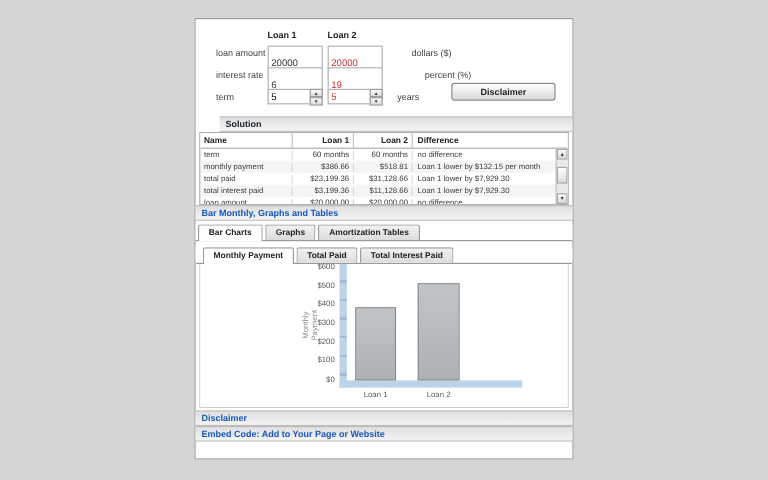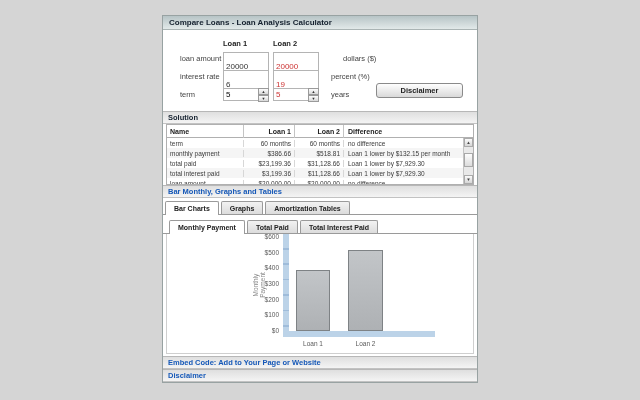--- a/index.html
+++ b/index.html
@@ -10,21 +10,21 @@
             background:#fff; border:1px solid #98a2a2; }
 
   
   .bar-hdr { height:14px; background:linear-gradient(#b7c4c6,#e2e9e9);
              border-bottom:1px solid #aab4b4; display:flex; align-items:center;
              padding-left:6px; font-size:8px; font-weight:bold; color:#14202e; }
   .bar-sec { height:13px; background:linear-gradient(#dfdfdf,#f4f4f4);
              border-top:1px solid #b7b7b7; border-bottom:1px solid #c2c2c2;
              display:flex; align-items:center; padding-left:5px;
              font-size:7.5px; font-weight:bold; }
-  .bar-sec.dark { color:#14202e; }
+  .bar-sec.dark { color:#14202e;margin-left:20px; }
   .bar-sec a, .link-blue { color:#1558b8; text-decoration:none; cursor:pointer; }
 
   
   .form { position:relative; height:81px; font-size:7.5px; color:#333; }
   .colhdr { position:absolute; top:9px; font-weight:bold; color:#222; }
   .lbl { position:absolute; left:17px; color:#444; }
   .unit { position:absolute; left:168px; color:#444; }
   .inp { position:absolute; height:28px; width:46px; border:1px solid #b4b4b4;
          font-size:8px; padding:0 2px; font-family:"Liberation Sans",sans-serif; color:#333; }
   .inp.red, .spin input.red { color:#cc3333; }
@@ -86,37 +86,34 @@
           border:1px solid #7e8285; }
   .xlab { position:absolute; top:106px; font-size:6.5px; color:#5a5a5a; text-align:center; }
 
   .foot-gap { height:2px; }
 </style>
 </head>
 <body>
 
 <div class="widget">
 
-  <div class="bar-hdr">
-    <span>Compare Loans - Loan Analysis Calculator</span>
-  </div>
 
   <div class="form">
     <span class="colhdr" style="left:60px;">Loan 1</span>
     <span class="colhdr" style="left:110px;">Loan 2</span>
 
     <span class="lbl" style="top:24px;">loan amount</span>
     <input class="inp" style="left: 60px; top: 22px;" value="20000">
     <input class="inp red" style="left: 110px; top: 22px;" value="20000">
     <span class="unit" style="top:24px;padding-left:12px;">dollars ($)</span>
 
     <span class="lbl" style="top:42px;">interest rate</span>
     <input class="inp" style="left: 60px; top: 40px;" value="6">
     <input class="inp red" style="left: 110px; top: 40px;" value="19">
-    <span class="unit" style="top:42px;">percent (%)</span>
+    <span class="unit" style="top:42px;margin-left:23px;">percent (%)</span>
 
     <span class="lbl" style="top:60px;">term</span>
     <div class="spin" style="left:60px; top:58px;">
       <input value="5" style="">
       <div class="btns">
         <div>▲</div>
         <div>▼</div>
       </div>
     </div>
     <div class="spin" style="left:110px; top:58px;">
@@ -212,19 +209,19 @@
       <div class="cbar" id="bar0" style="left: 129px; width: 34px; top: 36px; height: 61px;"></div>
       <div class="cbar" id="bar1" style="left: 181px; width: 35px; top: 16px; height: 81px;"></div>
       <span class="xlab" id="xlab0" style="left: 129px; width: 34px;">Loan 1</span>
       <span class="xlab" id="xlab1" style="left: 181px; width: 35px;">Loan 2</span>
     </div>
   </div>
 
   <div class="foot-gap"></div>
 
   <div class="bar-sec">
+    <a>Disclaimer</a>
+  </div>
+  <div class="bar-sec">
     <a>Embed Code: Add to Your Page or Website</a>
   </div>
-  <div class="bar-sec">
-    <a>Disclaimer</a>
-  </div>
 
 </div>
 
 </body></html>

